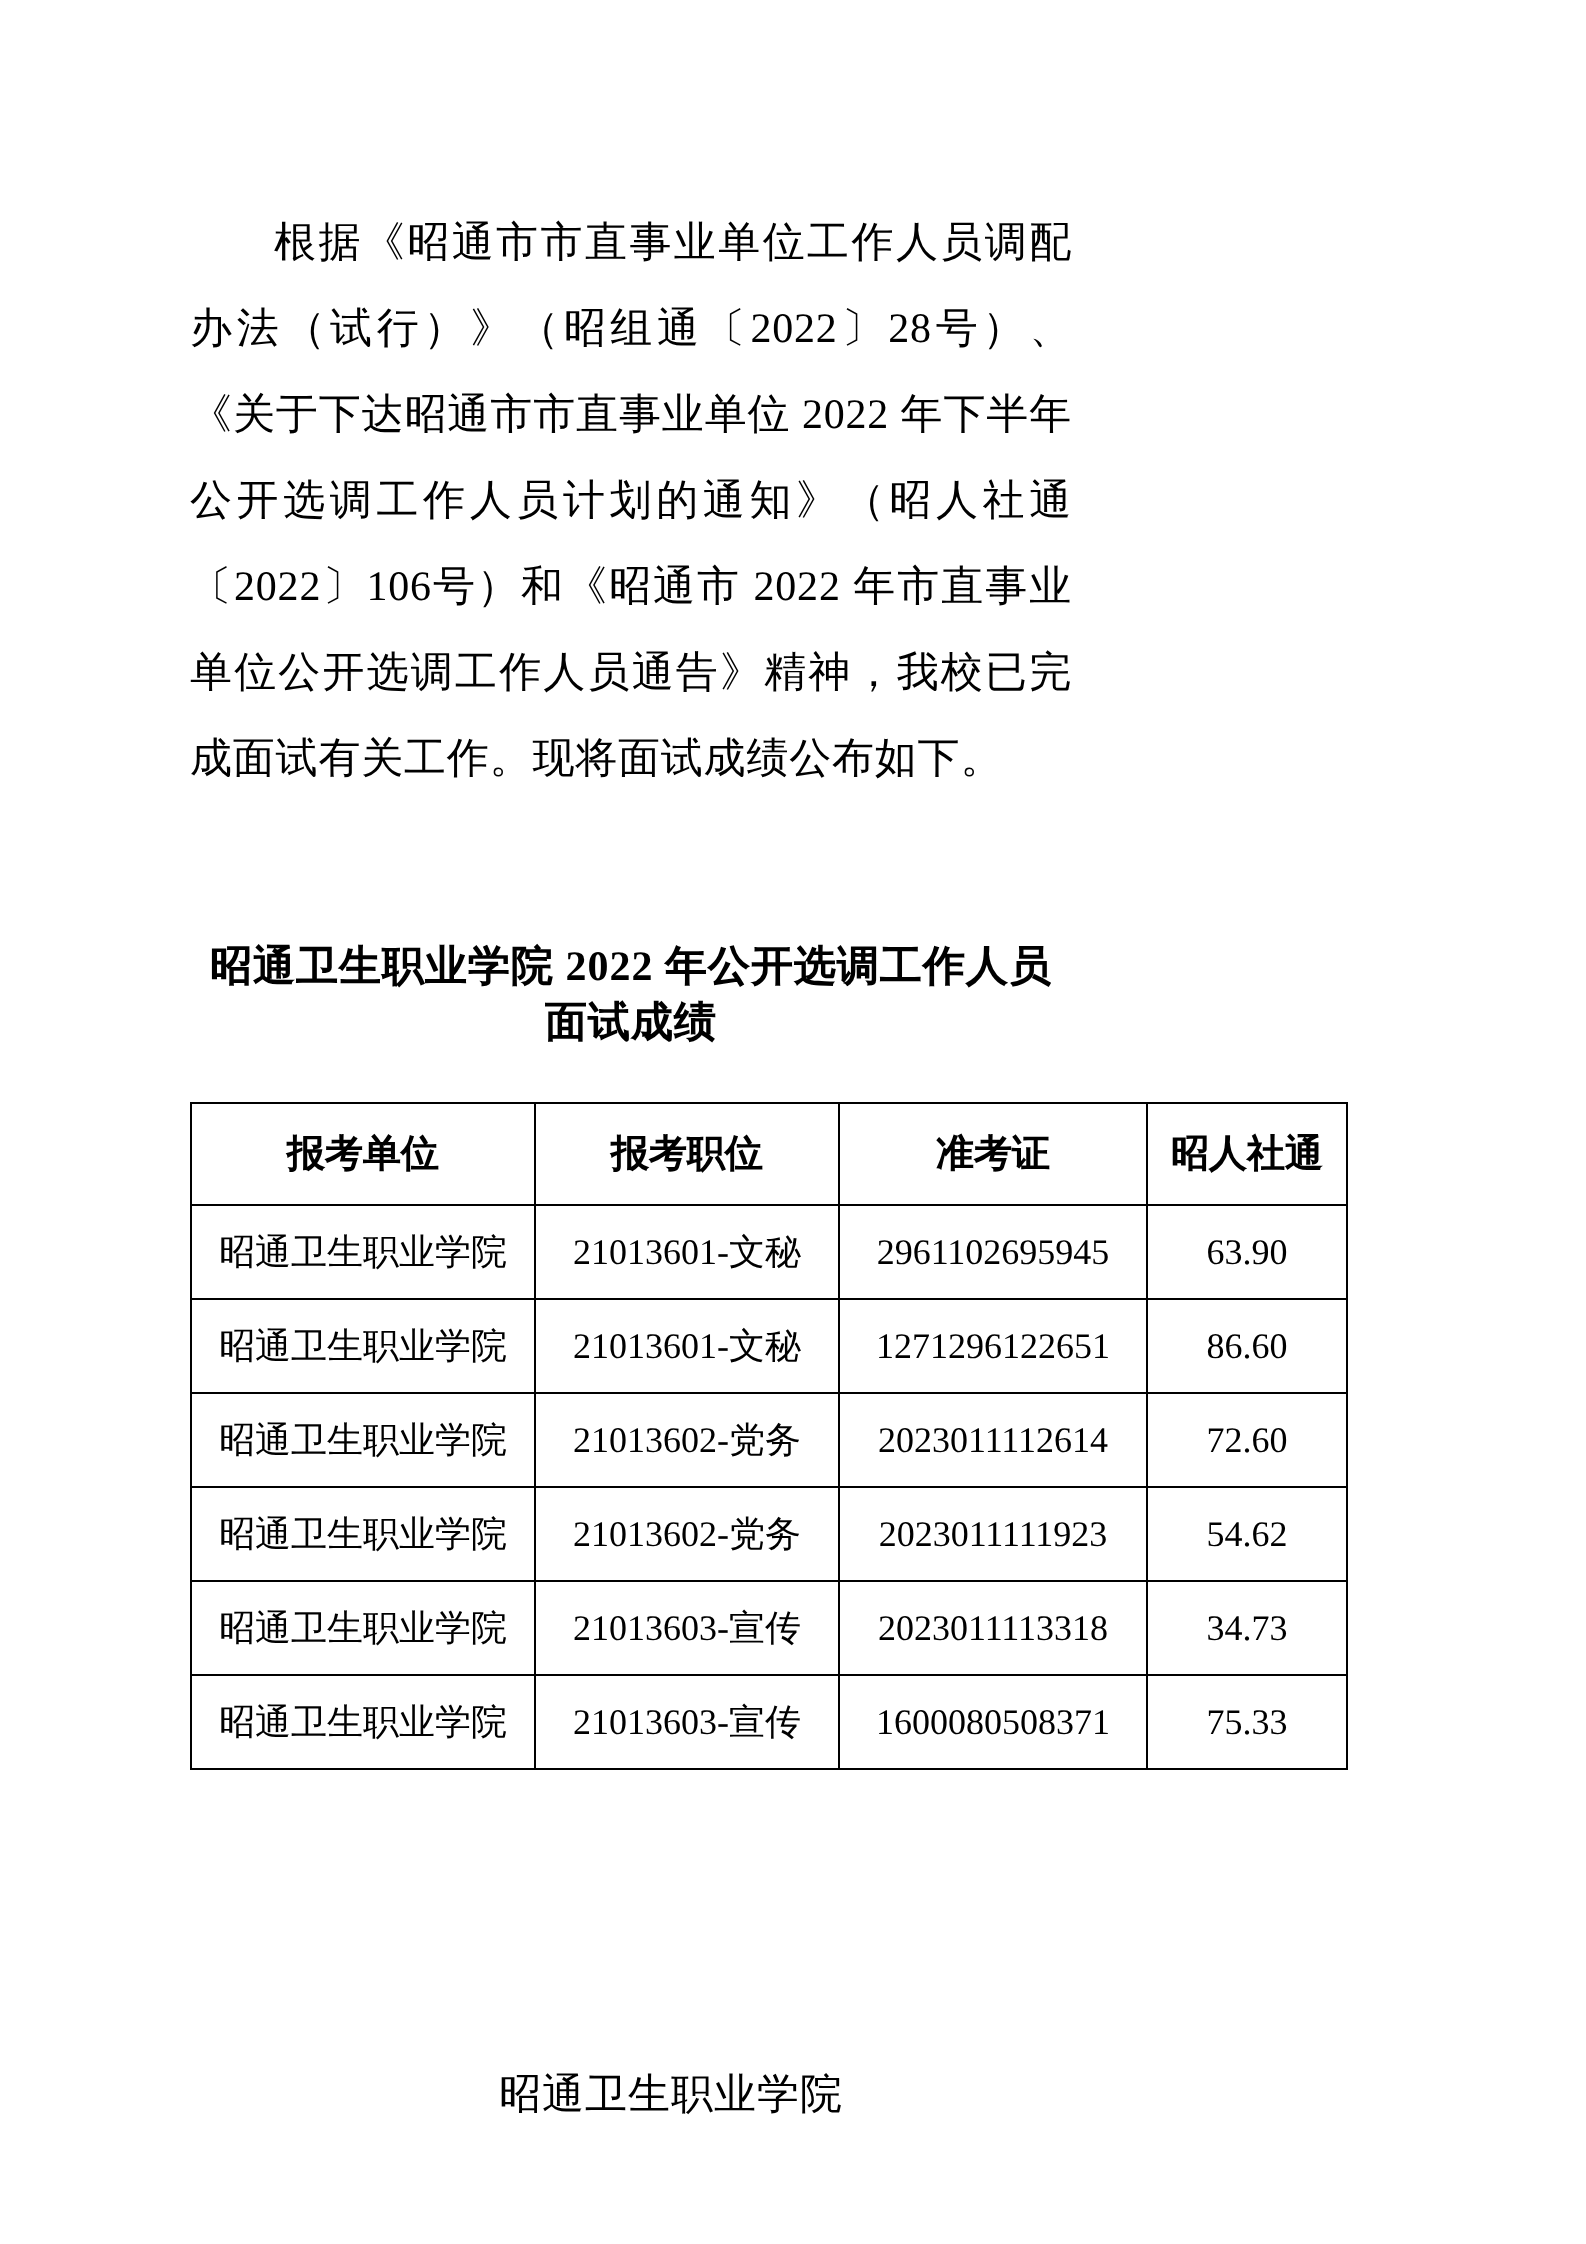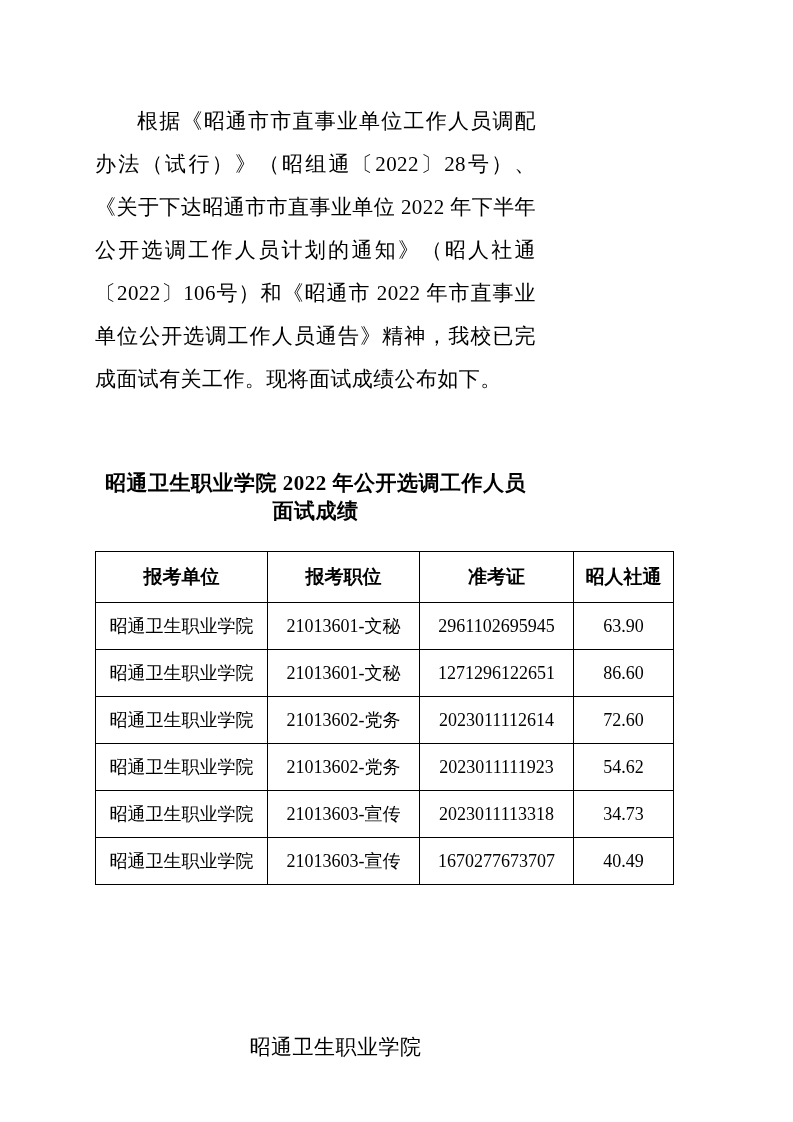--- a/index.html
+++ b/index.html
@@ -128,22 +128,22 @@
       </tr>
       <tr>
         <td>昭通卫生职业学院</td>
         <td>21013603-宣传</td>
         <td>2023011113318</td>
         <td>34.73</td>
       </tr>
       <tr>
         <td>昭通卫生职业学院</td>
         <td>21013603-宣传</td>
-        <td>1670277673707</td>
-        <td>40.49</td>
+        <td>1600080508371</td>
+        <td>75.33</td>
       </tr>
     </tbody>
   </table>
 
   <div class="signature">
     <span class="line">昭通卫生职业学院</span>
   </div>
 
 </div>
 

